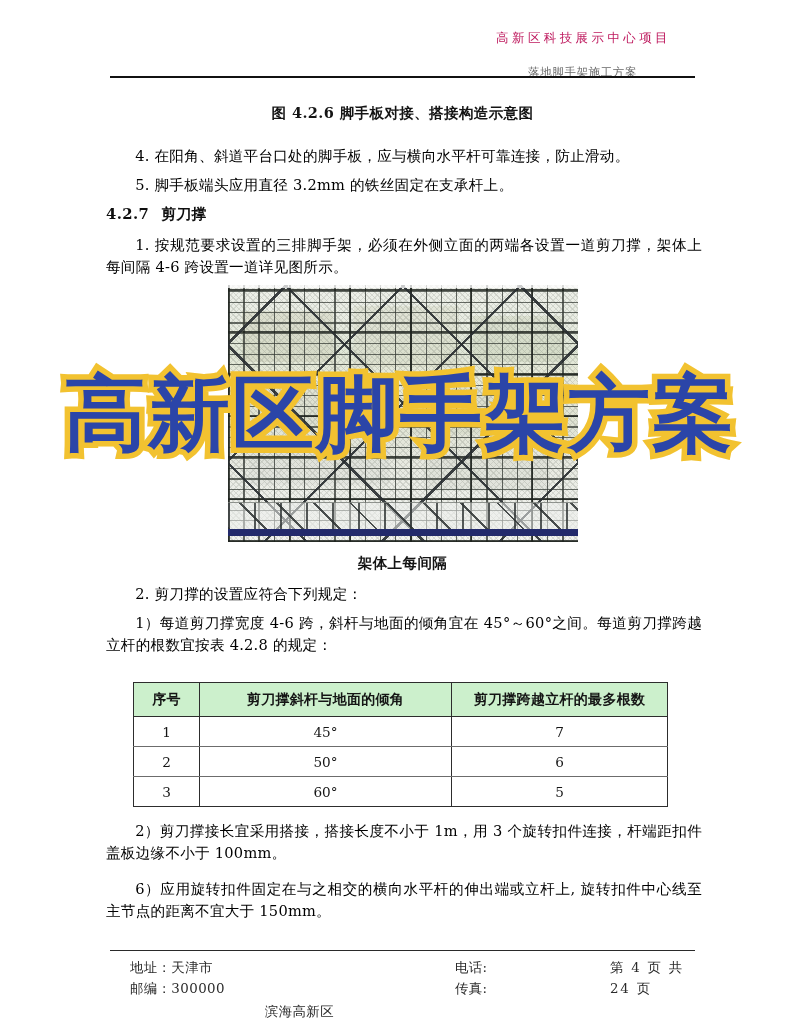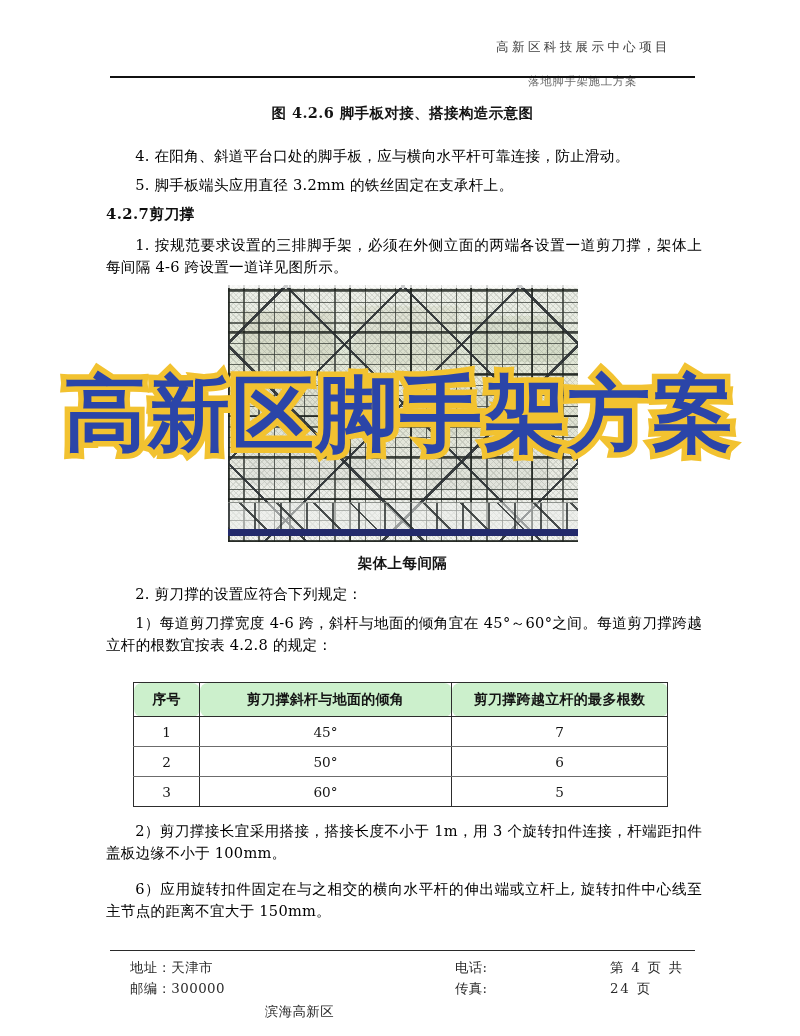--- a/index.html
+++ b/index.html
@@ -25,24 +25,23 @@
   
   .header {
     position: absolute;
     left: 110px;
     top: 30px;
     width: 585px;
   }
   .header-line1,
   .header-line2 {
     text-align: right;
-    color: #404040;
+    color: #be185d;
     font-family: "DejaVu Serif", "Liberation Serif", serif;
     filter: blur(0.22px);
-    margin-top: 9px;
   }
   .header-line1 {
     font-size: 12.5px;
     letter-spacing: 3.4px;
     padding-right: 24px;
   }
   .header-line2 {
     font-size: 11.5px;
     letter-spacing: 0.6px;
     padding-right: 58px;
@@ -89,21 +88,21 @@
     position: absolute;
     left: 106px;
     width: 596px;
     font-family: "DejaVu Serif", "Liberation Serif", serif;
     font-weight: bold;
     font-size: 14.8px;
     color: #0e0e0e;
     letter-spacing: 0.4px;
     filter: blur(0.18px);
   }
-  .heading .num { }
+  .heading .num { margin-right: 12px; }
 
   
   .photo-wrap {
     position: absolute;
     left: 228px;
     top: 285px;
     width: 350px;
     height: 257px;
     overflow: hidden;
     background: #f4f4f0;
@@ -282,21 +281,20 @@
     border: 1.4px solid #2d2d2d;
     text-align: center;
     color: #151515;
   }
   table.spec th {
     background: #ccf0cc;
     font-size: 14px;
     font-weight: bold;
     height: 31px;
     letter-spacing: 0.3px;
-    border-radius: 8px;
   }
   table.spec td {
     background: #ffffff;
     font-size: 13.6px;
     height: 27px;
     border-top-color: #6c6c6c;
     border-bottom-color: #6c6c6c;
   }
   table.spec tr:last-child td { border-bottom-color: #2d2d2d; }
   table.spec tr.firstrow td { border-top-color: #2d2d2d; }

